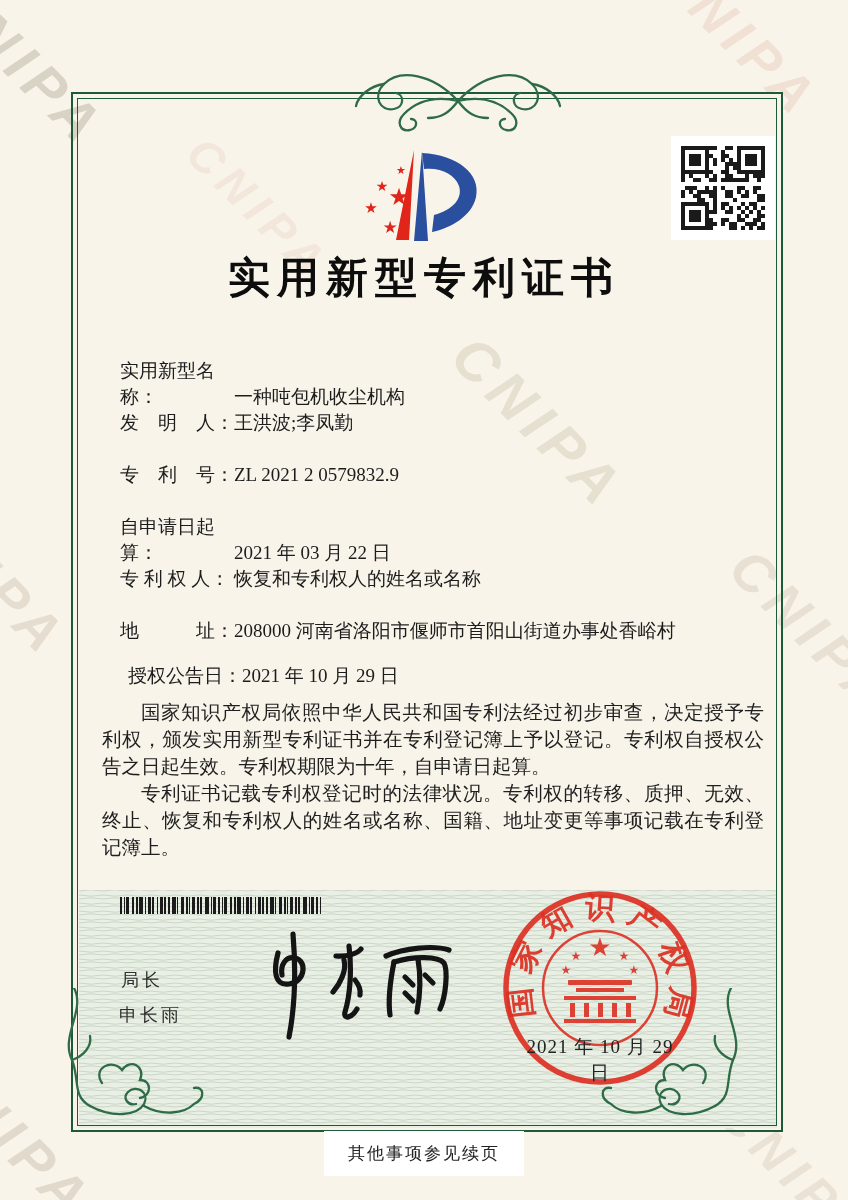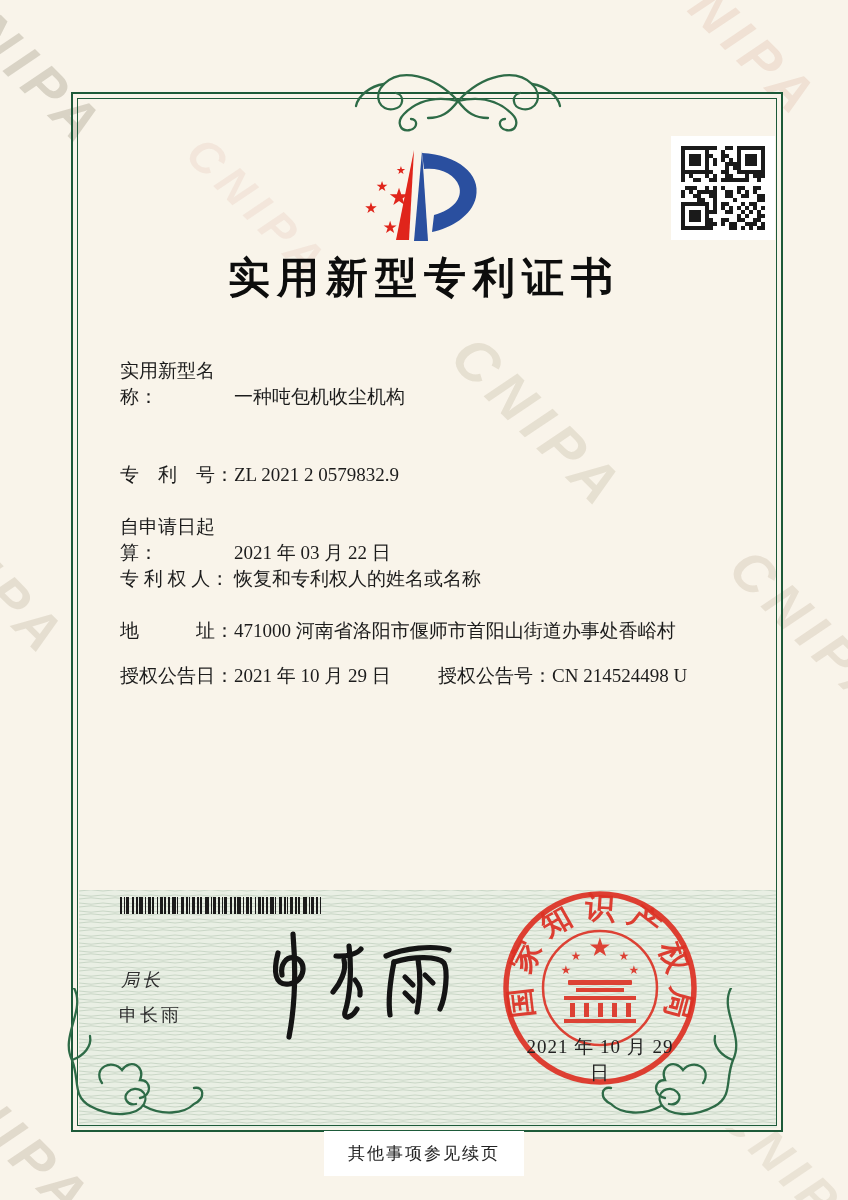--- a/index.html
+++ b/index.html
@@ -22,21 +22,21 @@
   
   .abs{position:absolute;z-index:5;}
   .cert-no{left:118px;top:147px;font-size:19px;letter-spacing:1px;color:#222;}
   .logo{left:352px;top:140px;width:140px;height:112px;}
   .qr{left:671px;top:136px;width:104px;height:104px;background:#fff;padding:10px;box-sizing:border-box;}
   .qr rect{fill:#1a1a1a;}
   .title{left:0;right:0;top:250px;text-align:center;font-size:42px;font-weight:bold;
          letter-spacing:7px;color:#0d0d0d;}
   .field{left:120px;font-size:19px;}
   .field .lbl{display:inline-block;width:114px;}
-  .grant{left:120px;top:663px;font-size:19px;width:600px;}
+  .grant{left:128px;top:663px;font-size:19px;width:600px;}
   .grant .g2{position:absolute;left:318px;top:0;white-space:nowrap;}
   .paras{left:102px;top:699px;width:662px;font-size:19.5px;line-height:27px;
          text-align:justify;color:#1f1f1f;}
   .paras p{margin:0;text-indent:2em;}
   .barcode{left:120px;top:897px;height:17px;font-size:0;white-space:nowrap;}
   .barcode span{display:inline-block;height:17px;background:#1b1b1b;vertical-align:top;}
   .signer{font-family:"Liberation Sans","DejaVu Sans",sans-serif;font-size:18px;
           letter-spacing:3px;color:#2e2e2e;}
   .sig svg path{fill:none;stroke:#141414;stroke-width:5.2;stroke-linecap:round;stroke-linejoin:round;}
   .seal{left:500px;top:888px;width:200px;height:200px;z-index:5;}
@@ -391,42 +391,48 @@
         <rect x="68" y="80" width="4" height="4"></rect>
         <rect x="76" y="80" width="4" height="4"></rect>
         <rect x="80" y="80" width="4" height="4"></rect>
       </svg></div>
 
   <div class="abs field" style="top:358px;">
     <span class="lbl">实用新型名称：</span><span>一种吨包机收尘机构</span>
   </div>
 
   <div class="abs title">实用新型专利证书</div>
+  <div class="abs field" style="top:410px;">
+    <span class="lbl">发　明　人：</span><span>王洪波;李凤勤</span>
+  </div>
   <div class="abs field" style="top:462px;">
     <span class="lbl">专　利　号：</span><span>ZL 2021 2 0579832.9</span>
   </div>
   <div class="abs field" style="top:514px;">
     <span class="lbl">自申请日起算：</span><span>2021 年 03 月 22 日</span>
   </div>
   <div class="abs field" style="top:566px;">
     <span class="lbl">专 利 权 人：</span><span>恢复和专利权人的姓名或名称</span>
   </div>
   <div class="abs field" style="top:618px;">
-    <span class="lbl">地　　　址：</span><span>471000 河南省洛阳市偃师市首阳山街道办事处香峪村</span>
+    <span class="lbl">地　　　址：</span><span>208000 河南省洛阳市偃师市首阳山街道办事处香峪村</span>
   </div>
 
   <div class="abs grant">
     <span>授权公告日：</span><span>2021 年 10 月 29 日</span>
-    <span class="g2"><span>授权公告号：</span><span>CN 214524498 U</span></span>
-  </div>
-
+  </div>
+
+  <div class="abs paras">
+    <p>国家知识产权局依照中华人民共和国专利法经过初步审查，决定授予专利权，颁发实用新型专利证书并在专利登记簿上予以登记。专利权自授权公告之日起生效。专利权期限为十年，自申请日起算。</p>
+    <p>专利证书记载专利权登记时的法律状况。专利权的转移、质押、无效、终止、恢复和专利权人的姓名或名称、国籍、地址变更等事项记载在专利登记簿上。</p>
+  </div>
 
   <div class="abs barcode"><span style="width:2px;margin-right:2px"></span><span style="width:1px;margin-right:1px"></span><span style="width:3px;margin-right:3px"></span><span style="width:2px;margin-right:2px"></span><span style="width:2px;margin-right:1px"></span><span style="width:4px;margin-right:2px"></span><span style="width:1px;margin-right:2px"></span><span style="width:3px;margin-right:1px"></span><span style="width:2px;margin-right:3px"></span><span style="width:1px;margin-right:2px"></span><span style="width:3px;margin-right:1px"></span><span style="width:2px;margin-right:2px"></span><span style="width:2px;margin-right:2px"></span><span style="width:4px;margin-right:1px"></span><span style="width:1px;margin-right:3px"></span><span style="width:3px;margin-right:2px"></span><span style="width:2px;margin-right:1px"></span><span style="width:1px;margin-right:2px"></span><span style="width:3px;margin-right:2px"></span><span style="width:2px;margin-right:1px"></span><span style="width:2px;margin-right:3px"></span><span style="width:4px;margin-right:2px"></span><span style="width:1px;margin-right:1px"></span><span style="width:3px;margin-right:2px"></span><span style="width:2px;margin-right:2px"></span><span style="width:1px;margin-right:1px"></span><span style="width:3px;margin-right:3px"></span><span style="width:2px;margin-right:2px"></span><span style="width:2px;margin-right:1px"></span><span style="width:4px;margin-right:2px"></span><span style="width:1px;margin-right:2px"></span><span style="width:3px;margin-right:1px"></span><span style="width:2px;margin-right:3px"></span><span style="width:1px;margin-right:2px"></span><span style="width:3px;margin-right:1px"></span><span style="width:2px;margin-right:2px"></span><span style="width:2px;margin-right:2px"></span><span style="width:4px;margin-right:1px"></span><span style="width:1px;margin-right:3px"></span><span style="width:3px;margin-right:2px"></span><span style="width:2px;margin-right:1px"></span><span style="width:1px;margin-right:2px"></span><span style="width:3px;margin-right:2px"></span><span style="width:2px;margin-right:1px"></span><span style="width:2px;margin-right:3px"></span><span style="width:4px;margin-right:2px"></span><span style="width:1px;margin-right:1px"></span><span style="width:3px;margin-right:2px"></span><span style="width:2px;margin-right:2px"></span><span style="width:1px;margin-right:1px"></span></div>
 
-  <div class="abs signer" style="left:121px;top:968px;font-style:italic;">局长</div>
+  <div class="abs signer" style="left:121px;top:968px;">局长</div>
   <div class="abs signer" style="left:119px;top:1003px;">申长雨</div>
 
   <div class="abs sig" style="left:248px;top:926px;">
     <svg width="212" height="118" viewBox="0 0 212 118">
       <path d="M30,27 C25,46 27,60 41,58 C58,56 59,34 47,32 C38,30 32,39 34,49"></path>
       <path d="M45,8 C48,44 47,80 41,111"></path>
       <path d="M88,30 C100,31 110,27 113,23"></path>
       <path d="M96,34 C99,44 92,58 85,66"></path>
       <path d="M101,20 C104,45 102,70 97,86 C95,94 104,92 109,83"></path>
       <path d="M107,54 C111,59 113,64 112,69"></path>

